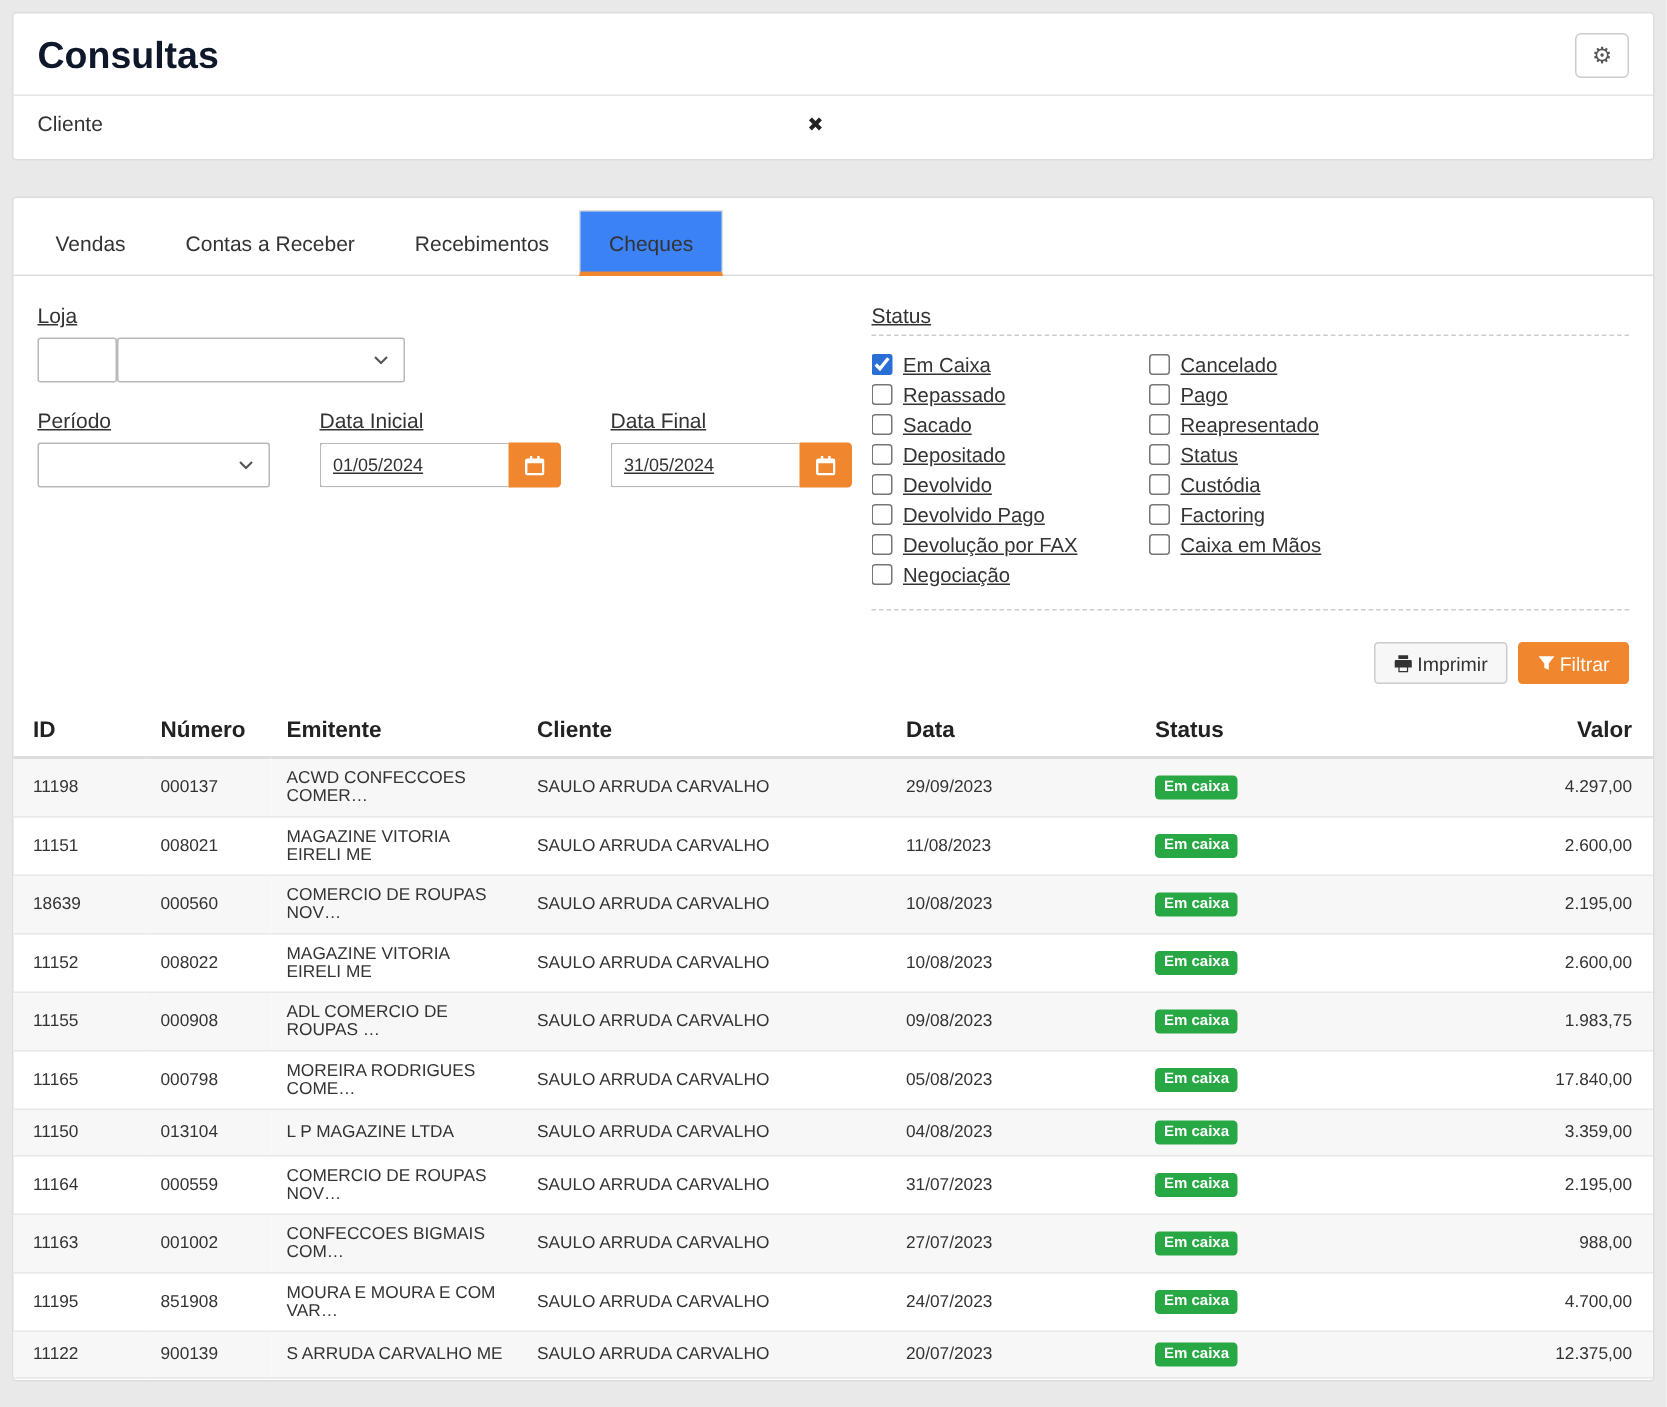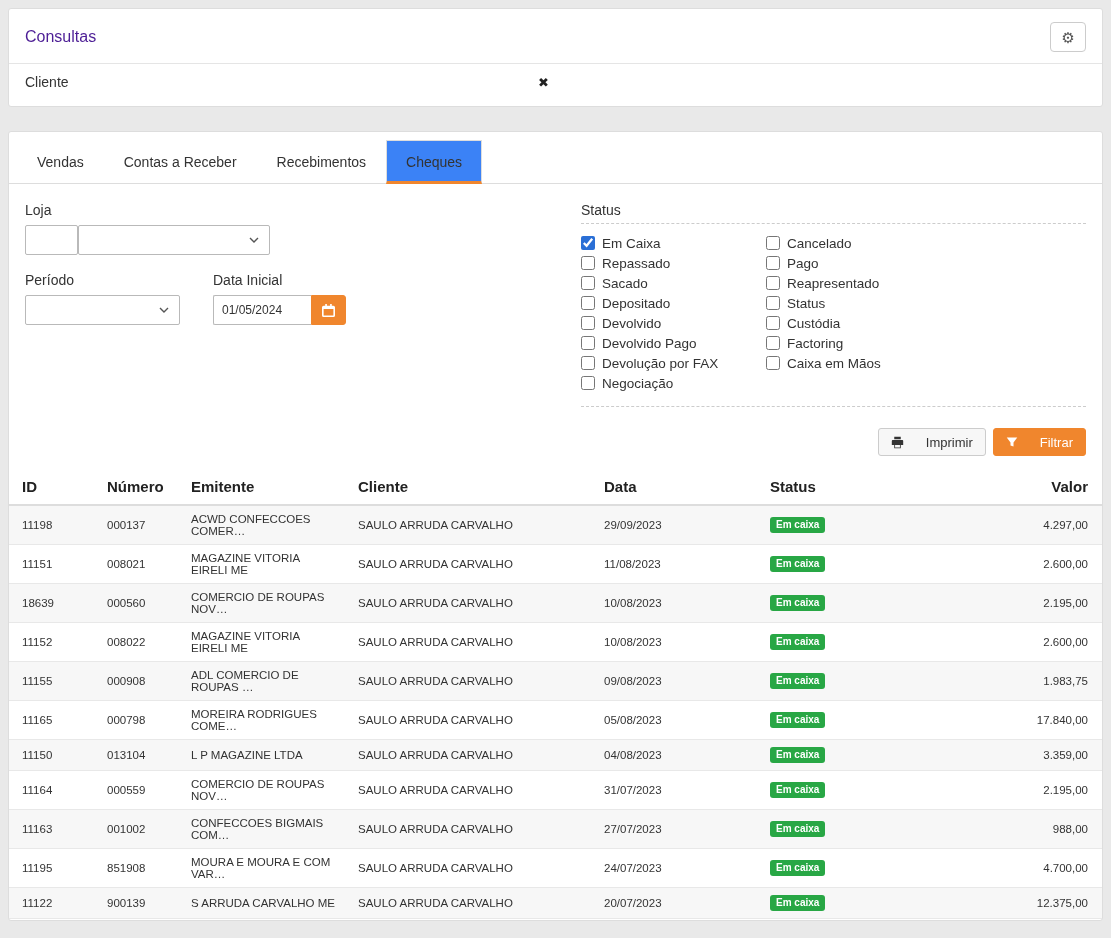--- a/index.html
+++ b/index.html
@@ -14,59 +14,59 @@
   :root {
     --accent:#F0862D;
     --badge-green:#28A745;
     --checkbox-blue:#2A6FD6;
   }
   .card { background:#fff; border:1px solid #ddd; border-radius:3px; }
 
   
   .top-card { margin:8px 8px 0 8px; }
   .card-header { display:flex; justify-content:space-between; align-items:center; padding:13px 16px 11px; border-bottom:1px solid #e5e5e5; }
-  .page-title { font-size:16px; font-weight:400; color:#4c1d95; }
+  .page-title { font-size:25px; font-weight:700; color:#0f172a; }
   .gear-btn { width:36px; height:30px; background:#fff; border:1px solid #ccc; border-radius:4px; font-size:15px; color:#555; cursor:pointer; line-height:1; }
   .cliente-section { padding:10px 16px 16px; }
   .cliente-top { display:flex; justify-content:space-between; align-items:center; width:524px; }
   .field-label { font-size:14px; color:#333; }
   .clear-icon { font-size:13px; color:#222; cursor:pointer; }
   .cliente-inputs { display:flex; margin-top:7px; }
   .text-input { height:30px; border:1px solid #b9b9b9; border-radius:2px; padding:0 8px; font-size:12px; color:#333; font-family:"Liberation Sans", sans-serif; background:#fff; }
   .code-input { width:116px; }
   .select { border:1px solid #b9b9b9; border-radius:2px; height:30px; display:flex; align-items:center; justify-content:space-between; padding:0 10px; font-size:11.5px; background:#fff; cursor:pointer; color:#333; }
   .cliente-select { width:385px; margin-left:7px; }
 
   
   .main-card { margin:24px 8px 8px; min-height:790px; }
   .tabs-bar { display:flex; border-bottom:1px solid #ddd; padding:8px 8px 0; }
   .tab { padding:13px 19px 11px; font-size:14px; color:#333; cursor:pointer; border:1px solid transparent; border-bottom:3px solid transparent; margin-bottom:-1px; }
   .tab.active { border:1px solid #ddd; border-bottom:3px solid var(--accent); background:#3b82f6; }
 
-  .filter-area { display:flex; padding:18px 16px 14px; }
+  .filter-area { display:flex; padding:18px 16px 14px;text-decoration:underline; }
   .filter-left { width:556px; }
   .loja-row { display:flex; }
   .loja-input { width:53px; }
   .loja-select { width:192px; }
   .label-mb { display:block; margin-bottom:7px; }
   .filter-row2 { display:flex; margin-top:17px; }
   .fgroup { margin-right:33px; }
   .periodo-select { width:155px; }
   .date-group { display:flex; }
-  .date-input { width:98px; border-radius:2px 0 0 2px; border-right:none; }
+  .date-input { width:126px; border-radius:2px 0 0 2px; border-right:none; }
   .cal-btn { width:35px; height:30px; background:var(--accent); border:1px solid var(--accent); border-radius:0 3px 3px 0; display:flex; align-items:center; justify-content:center; cursor:pointer; }
 
   .filter-right { flex:1; }
   .status-box { border-top:1px dashed #ccc; border-bottom:1px dashed #ccc; margin-top:5px; padding:9px 0 13px; display:flex; }
   .status-col { width:185px; display:flex; flex-direction:column; }
   .check-item { display:flex; align-items:center; height:20px; font-size:13.5px; cursor:pointer; }
   .check-item input { width:14px; height:14px; margin-right:7px; accent-color:var(--checkbox-blue); cursor:pointer; }
 
   .actions-row { display:flex; justify-content:flex-end; gap:7px; padding:7px 16px 13px; }
-  .btn { height:28px; padding:0 12px; border-radius:3px; font-size:13px; display:flex; align-items:center; gap:22px; cursor:pointer; font-family:"Liberation Sans", sans-serif; }
+  .btn { height:28px; padding:0 12px; border-radius:3px; font-size:13px; display:flex; align-items:center; gap:3px; cursor:pointer; font-family:"Liberation Sans", sans-serif; }
   .btn-light { background:#f7f7f7; border:1px solid #ccc; color:#333; }
   .btn-accent { background:var(--accent); border:1px solid var(--accent); color:#fff; }
 
   table { width:100%; border-collapse:collapse; }
   th { text-align:left; padding:9px 10px; font-size:15px; font-weight:700; color:#222; border-bottom:2px solid #ddd; }
   td { padding:7px 10px; font-size:11.5px; color:#333; border-bottom:1px solid #e8e8e8; }
   th:first-child, td:first-child { padding-left:13px; }
   th.right, td.right { text-align:right; padding-right:14px; }
   tbody tr:nth-child(odd) td { background:#f7f7f7; }
   .badge { display:inline-block; background:var(--badge-green); color:#fff; font-size:10px; font-weight:700; padding:2px 6px; border-radius:3px; line-height:1.2; }
@@ -117,20 +117,31 @@
             <span></span>
             <svg width="10" height="6" viewBox="0 0 10 6">
                 <path d="M1 1l4 4 4-4" stroke="#555" stroke-width="1.4" fill="none"></path>
               </svg>
           </div>
         </div>
         <div class="fgroup">
           <span class="field-label label-mb">Data Inicial</span>
           <div class="date-group">
             <input class="text-input date-input" value="01/05/2024" style="">
+            <button class="cal-btn">
+              <svg width="13" height="13" viewBox="0 0 16 16" fill="#fff">
+                  <path d="M4 0v2H2a2 2 0 0 0-2 2v10a2 2 0 0 0 2 2h12a2 2 0 0 0 2-2V4a2 2 0 0 0-2-2h-2V0h-2v2H6V0H4zM2 6h12v8H2V6z"></path>
+                </svg>
+            </button>
+          </div>
+        </div>
+        <div class="fgroup">
+          <span class="field-label label-mb">Data Final</span>
+          <div class="date-group">
+            <input class="text-input date-input" value="31/05/2024" style="">
             <button class="cal-btn">
               <svg width="13" height="13" viewBox="0 0 16 16" fill="#fff">
                   <path d="M4 0v2H2a2 2 0 0 0-2 2v10a2 2 0 0 0 2 2h12a2 2 0 0 0 2-2V4a2 2 0 0 0-2-2h-2V0h-2v2H6V0H4zM2 6h12v8H2V6z"></path>
                 </svg>
             </button>
           </div>
         </div>
       </div>
     </div>
     <div class="filter-right">

